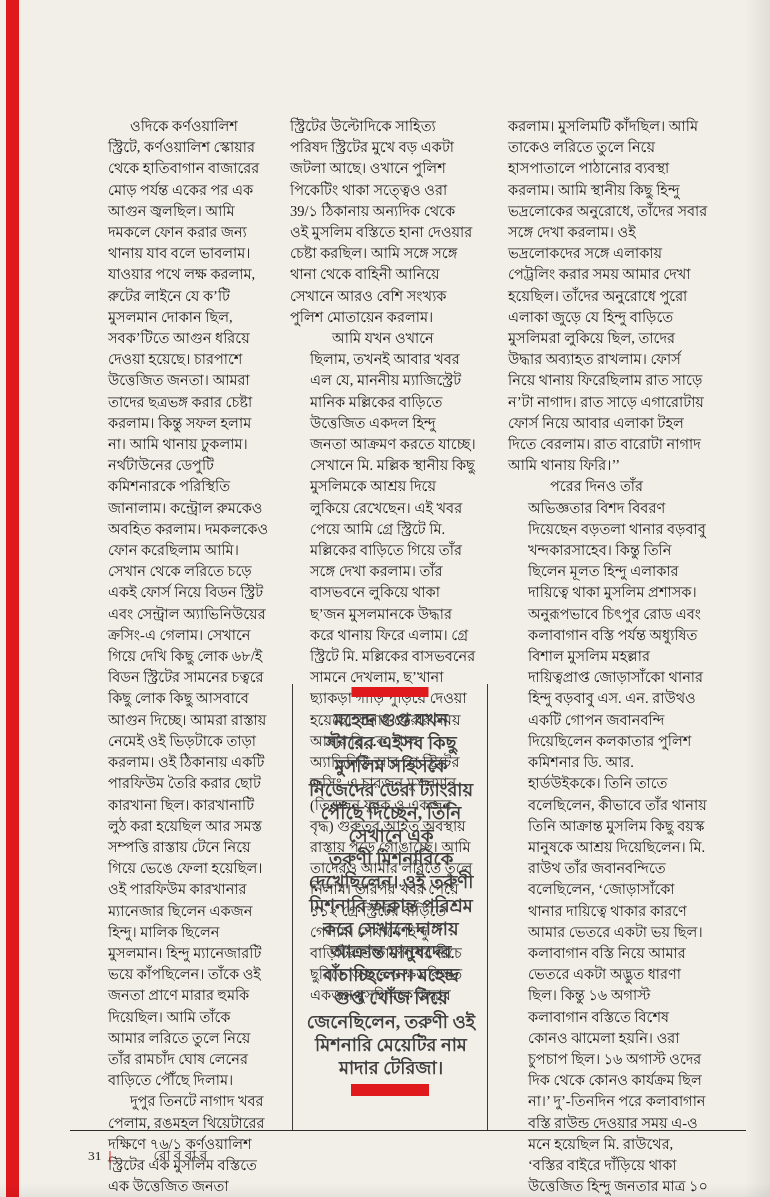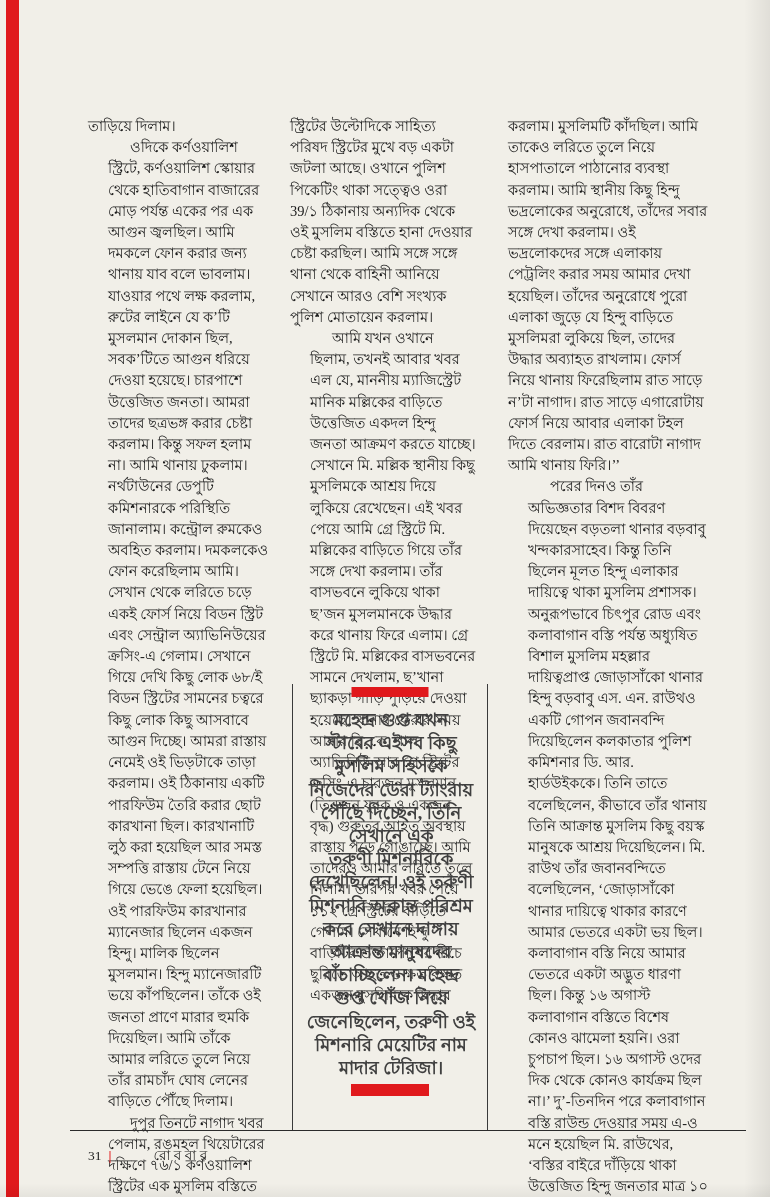--- a/index.html
+++ b/index.html
@@ -33,21 +33,20 @@
   .footer{position:absolute;left:88px;top:1145px;font-size:13.5px;color:#1b1b1b;}
   .footer .sep{padding:0 7px;font-weight:bold;}
   .footer .mag{letter-spacing:3.5px;margin-left:35px;}
 </style>
 </head>
 <body style="background: rgb(241, 239, 232);">
 
 <div class="spine" style="background: rgb(224, 25, 28);"></div>
 
 <div class="col" id="col-left">
-    <p>তাড়িয়ে দিলাম।</p>
     <p class="indent">ওদিকে কর্ণওয়ালিশ স্ট্রিটে, কর্ণওয়ালিশ স্কোয়ার থেকে হাতিবাগান বাজারের মোড় পর্যন্ত একের পর এক আগুন জ্বলছিল। আমি দমকলে ফোন করার জন্য থানায় যাব বলে ভাবলাম। যাওয়ার পথে লক্ষ করলাম, রুটের লাইনে যে ক’টি মুসলমান দোকান ছিল, সবক’টিতে আগুন ধরিয়ে দেওয়া হয়েছে। চারপাশে উত্তেজিত জনতা। আমরা তাদের ছত্রভঙ্গ করার চেষ্টা করলাম। কিন্তু সফল হলাম না। আমি থানায় ঢুকলাম। নর্থটাউনের ডেপুটি কমিশনারকে পরিস্থিতি জানালাম। কন্ট্রোল রুমকেও অবহিত করলাম। দমকলকেও ফোন করেছিলাম আমি। সেখান থেকে লরিতে চড়ে একই ফোর্স নিয়ে বিডন স্ট্রিট এবং সেন্ট্রাল অ্যাভিনিউয়ের ক্রসিং-এ গেলাম। সেখানে গিয়ে দেখি কিছু লোক ৬৮/ই বিডন স্ট্রিটের সামনের চত্বরে কিছু লোক কিছু আসবাবে আগুন দিচ্ছে। আমরা রাস্তায় নেমেই ওই ভিড়টাকে তাড়া করলাম। ওই ঠিকানায় একটি পারফিউম তৈরি করার ছোট কারখানা ছিল। কারখানাটি লুঠ করা হয়েছিল আর সমস্ত সম্পত্তি রাস্তায় টেনে নিয়ে গিয়ে ভেঙে ফেলা হয়েছিল। ওই পারফিউম কারখানার ম্যানেজার ছিলেন একজন হিন্দু। মালিক ছিলেন মুসলমান। হিন্দু ম্যানেজারটি ভয়ে কাঁপছিলেন। তাঁকে ওই জনতা প্রাণে মারার হুমকি দিয়েছিল। আমি তাঁকে আমার লরিতে তুলে নিয়ে তাঁর রামচাঁদ ঘোষ লেনের বাড়িতে পৌঁছে দিলাম।</p>
     <p class="indent">দুপুর তিনটে নাগাদ খবর পেলাম, রঙমহল থিয়েটারের দক্ষিণে ৭৬/১ কর্ণওয়ালিশ স্ট্রিটের এক মুসলিম বস্তিতে এক উত্তেজিত জনতা আক্রমণ করেছে। এই খবরের ভিত্তিতে আমি এবং সাব-ইনসপেক্টর জামান একটি ফোর্স নিয়ে সেখানে গেলাম। গিয়ে দেখি, কর্ণওয়ালিশ স্ট্রিট এবং সাহিত্য পরিষদ স্ট্রিটের দিক থেকে আসা একটি বিশাল জনতা ওই বস্তি ঘিরে ফেলেছে। আমরা দেখলাম, কিছু কমবয়সি ছেলে খাওয়ার দোকানে আগুন ধরাচ্ছে। বস্তির ভেতরে ঢুকে পুরুষ, মহিলা ও শিশুদেরও মারধর করা হচ্ছে। জনতা আমাদের দেখেই আবার ইট-পাটকেল ছোড়া শুরু হয়ে গেল। ওই জনতাকে ছত্রভঙ্গ করা বেশ কঠিন কাজ ছিল। আমরা দৃঢ় সংকল্পের সঙ্গে ওই জনতাকে তাড়া করলাম। যারা আগুন লাগাচ্ছিল বা বস্তির লোকেদের মারধর করছিল, তাদের একজনকে গ্রেপ্তার করতে সক্ষম হলাম। থানায় ফেরার পথে আমি আবার কর্ণওয়ালিশ</p>
   </div>
 
 <div class="col" id="col-mid">
     <p>স্ট্রিটের উল্টোদিকে সাহিত্য পরিষদ স্ট্রিটের মুখে বড় একটা জটলা আছে। ওখানে পুলিশ পিকেটিং থাকা সত্ত্বেও ওরা 39/১ ঠিকানায় অন্যদিক থেকে ওই মুসলিম বস্তিতে হানা দেওয়ার চেষ্টা করছিল। আমি সঙ্গে সঙ্গে থানা থেকে বাহিনী আনিয়ে সেখানে আরও বেশি সংখ্যক পুলিশ মোতায়েন করলাম।</p>
     <p class="indent">আমি যখন ওখানে ছিলাম, তখনই আবার খবর এল যে, মাননীয় ম্যাজিস্ট্রেট মানিক মল্লিকের বাড়িতে উত্তেজিত একদল হিন্দু জনতা আক্রমণ করতে যাচ্ছে। সেখানে মি. মল্লিক স্থানীয় কিছু মুসলিমকে আশ্রয় দিয়ে লুকিয়ে রেখেছেন। এই খবর পেয়ে আমি গ্রে স্ট্রিটে মি. মল্লিকের বাড়িতে গিয়ে তাঁর সঙ্গে দেখা করলাম। তাঁর বাসভবনে লুকিয়ে থাকা ছ’জন মুসলমানকে উদ্ধার করে থানায় ফিরে এলাম। গ্রে স্ট্রিটে মি. মল্লিকের বাসভবনের সামনে দেখলাম, ছ’খানা ছ্যাকড়া গাড়ি পুড়িয়ে দেওয়া হয়েছে। থানায় ফেরার সময় আবার বি. কে. পাল অ্যাভিনিউ আর গ্রে স্ট্রিটের ক্রসিং-এ চারজন মুসলমান (তিনজন যুবক ও একজন বৃদ্ধ) গুরুতর আহত অবস্থায় রাস্তায় পড়ে গোঙাচ্ছে। আমি তাদেরও আমার লরিতে তুলে নিলাম। তারপর খবর পেয়ে ১১২ গ্রে স্ট্রিটের বাড়িতে গেলাম। সেখানে হিন্দু বাড়িটির তক্তাপোশের নীচে ছুরিতে আহত ও ক্ষতবিক্ষত একজন মুসলিমকে উদ্ধার</p>
   </div>
 
 <div class="quote-wrap">

